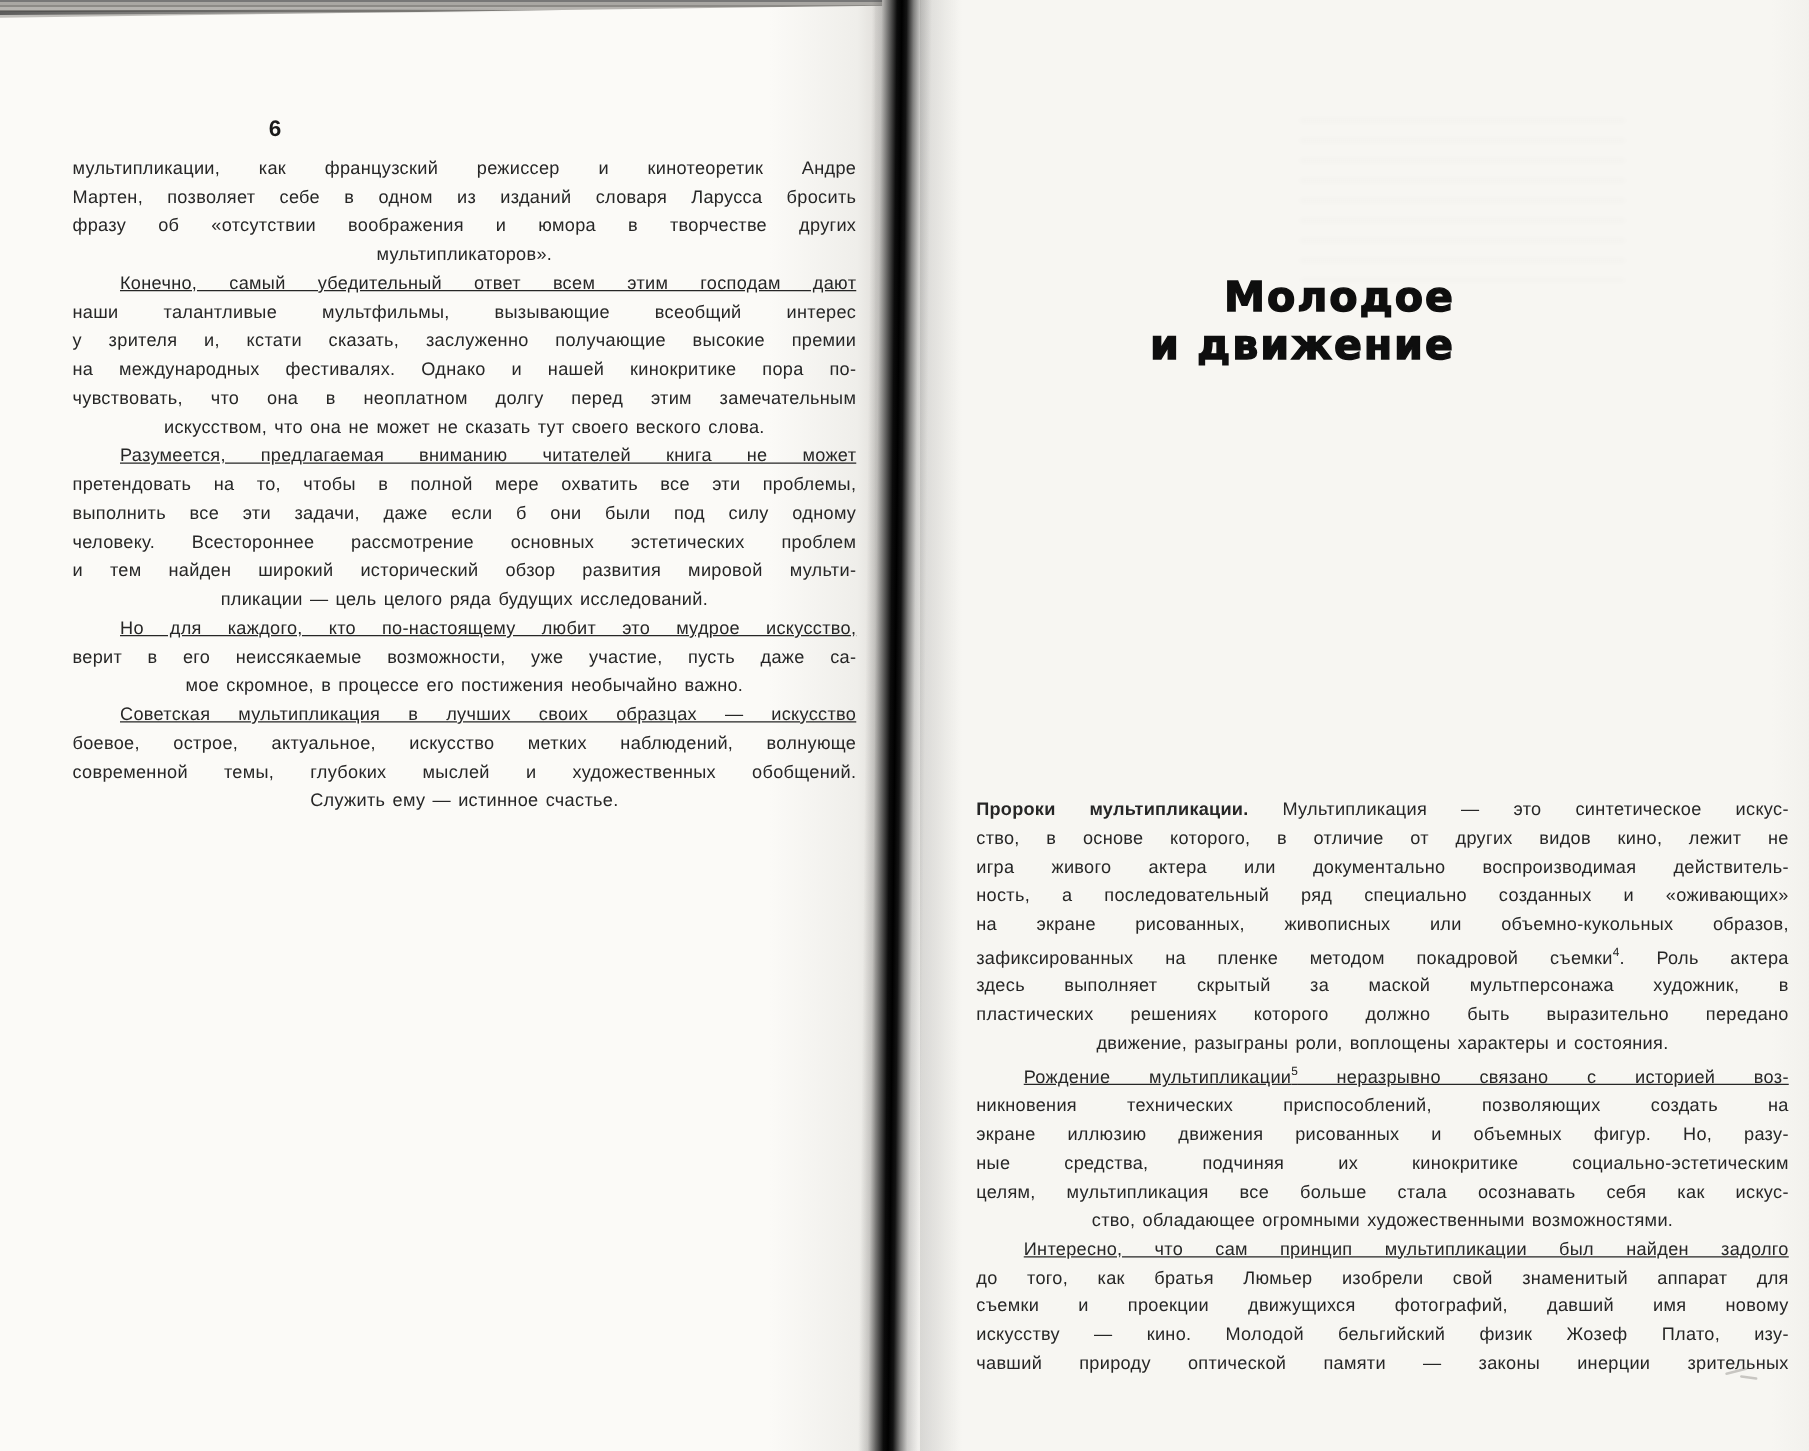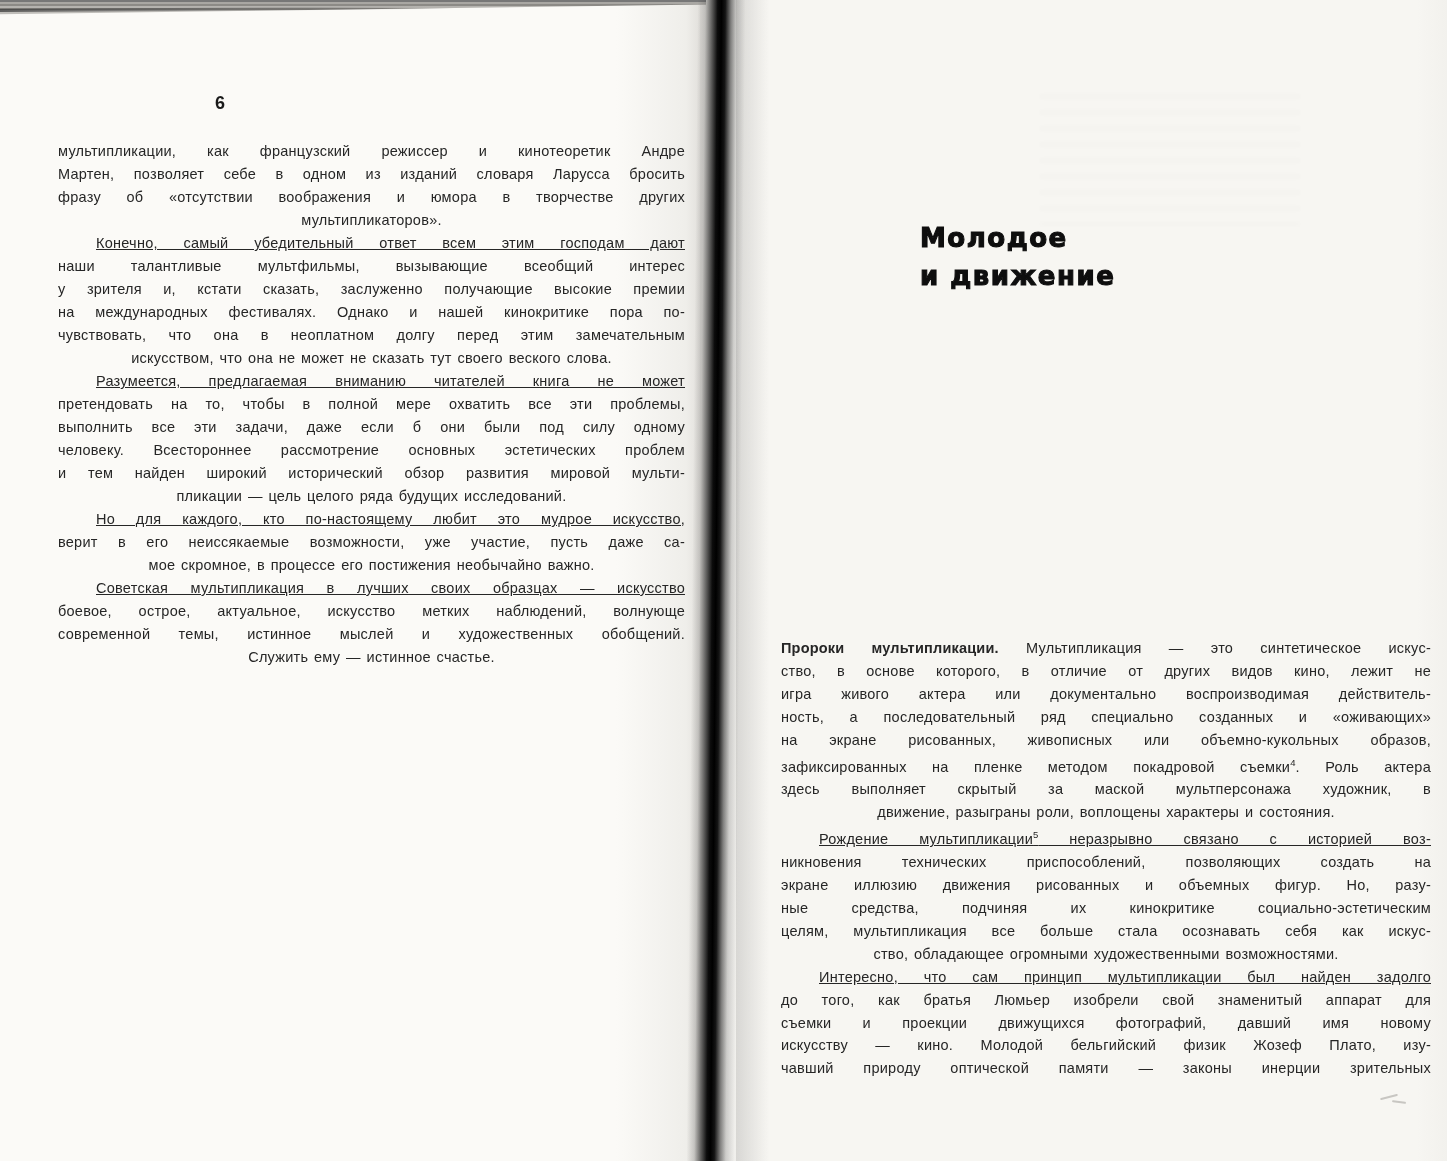--- a/index.html
+++ b/index.html
@@ -74,42 +74,43 @@
     position:absolute;left:215px;top:93px;
     font-size:18px;font-weight:bold;letter-spacing:.5px;color:#1a1a1a;
   }
   .text-col{
     position:absolute;
     font-size:14.5px;
     letter-spacing:.25px;
     word-spacing:1.5px;
     color:var(--ink);
   }
-  .col-left{left:58px;top:140px;width:627px;}
+  .col-left{left:58px;top:124px;width:627px;}
   .col-right{left:757px;top:637px;width:650px;margin-left:24px;}
   .tl{
     line-height:23px;
     white-space:normal;
   }
   .col-right .tl{line-height:22.9px;}
   .j{text-align:justify;text-align-last:justify;}
   .last{text-align:center;}
   .in{text-indent:38px;text-decoration:underline;}
   .lead{font-weight:bold;letter-spacing:.2px;}
   .sup{
     font-size:9.5px;
     vertical-align:6px;
     letter-spacing:0;
   }
   .chapter-heading{
     position:absolute;left:920px;top:219px;
     font-family:"DejaVu Sans","Liberation Sans",sans-serif;
-    font-size:26px;line-height:38px;
+    font-size:33px;line-height:38px;
     font-weight:bold;color:var(--heading-ink);
     letter-spacing:1.5px;
+    text-align:right;
     -webkit-text-stroke:1.1px var(--heading-ink);
   }
 </style>
 </head>
 <body>
 
 <div class="canvas">
 
   <div class="page-left"></div>
   <div class="page-right"></div>
@@ -141,37 +142,38 @@
     <div class="tl j">претендовать на то, чтобы в полной мере охватить все эти проблемы,</div>
     <div class="tl j">выполнить все эти задачи, даже если б они были под силу одному</div>
     <div class="tl j">человеку. Всестороннее рассмотрение основных эстетических проблем</div>
     <div class="tl j">и тем найден широкий исторический обзор развития мировой мульти-</div>
     <div class="tl last">пликации — цель целого ряда будущих исследований.</div>
     <div class="tl j in">Но для каждого, кто по-настоящему любит это мудрое искусство,</div>
     <div class="tl j">верит в его неиссякаемые возможности, уже участие, пусть даже са-</div>
     <div class="tl last">мое скромное, в процессе его постижения необычайно важно.</div>
     <div class="tl j in">Советская мультипликация в лучших своих образцах — искусство</div>
     <div class="tl j">боевое, острое, актуальное, искусство метких наблюдений, волнующе</div>
-    <div class="tl j">современной темы, истинное мыслей и художественных обобщений.</div>
+    <div class="tl j">современной темы, глубоких мыслей и художественных обобщений.</div>
     <div class="tl last">Служить ему — истинное счастье.</div>
   </div>
 
   <div class="chapter-heading">
     <div>Молодое</div>
     <div>и движение</div>
   </div>
 
   <div class="text-col col-right">
     <div class="tl j"><span class="lead">Пророки мультипликации.</span><span> Мультипликация — это синтетическое искус-</span></div>
     <div class="tl j">ство, в основе которого, в отличие от других видов кино, лежит не</div>
     <div class="tl j">игра живого актера или документально воспроизводимая действитель-</div>
     <div class="tl j">ность, а последовательный ряд специально созданных и «оживающих»</div>
     <div class="tl j">на экране рисованных, живописных или объемно-кукольных образов,</div>
     <div class="tl j"><span>зафиксированных на пленке методом покадровой съемки</span><span class="sup">4</span><span>. Роль актера</span></div>
     <div class="tl j">здесь выполняет скрытый за маской мультперсонажа художник, в</div>
+    <div class="tl j">пластических решениях которого должно быть выразительно передано</div>
     <div class="tl last">движение, разыграны роли, воплощены характеры и состояния.</div>
     <div class="tl j in"><span>Рождение мультипликации</span><span class="sup">5</span><span> неразрывно связано с историей воз-</span></div>
     <div class="tl j">никновения технических приспособлений, позволяющих создать на</div>
     <div class="tl j">экране иллюзию движения рисованных и объемных фигур. Но, разу-</div>
     <div class="tl j">ные средства, подчиняя их кинокритике социально-эстетическим</div>
     <div class="tl j">целям, мультипликация все больше стала осознавать себя как искус-</div>
     <div class="tl last">ство, обладающее огромными художественными возможностями.</div>
     <div class="tl j in">Интересно, что сам принцип мультипликации был найден задолго</div>
     <div class="tl j">до того, как братья Люмьер изобрели свой знаменитый аппарат для</div>
     <div class="tl j">съемки и проекции движущихся фотографий, давший имя новому</div>

